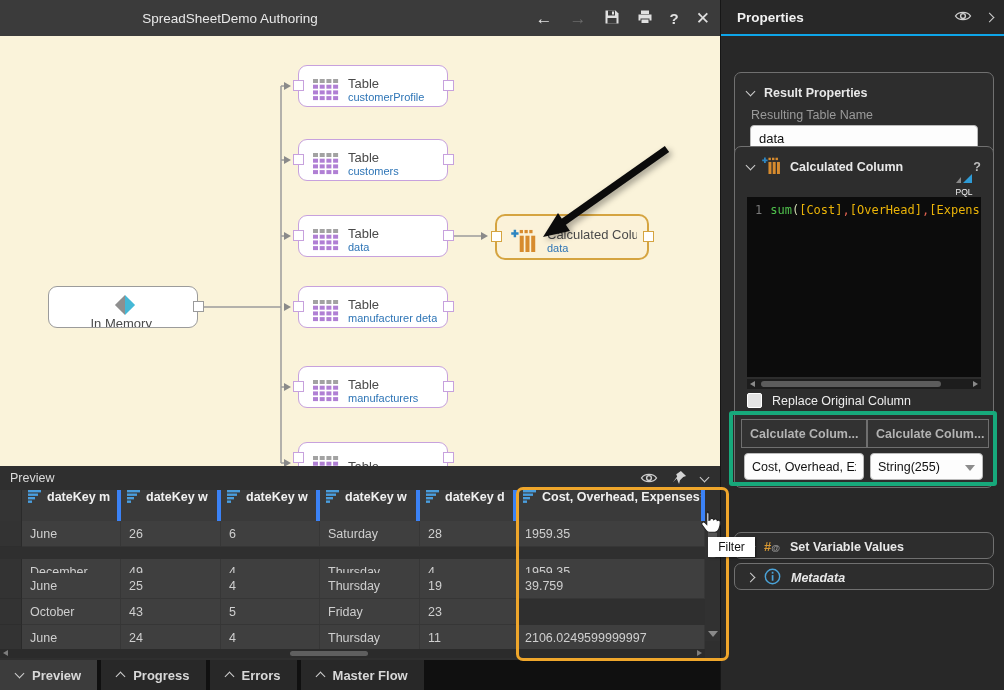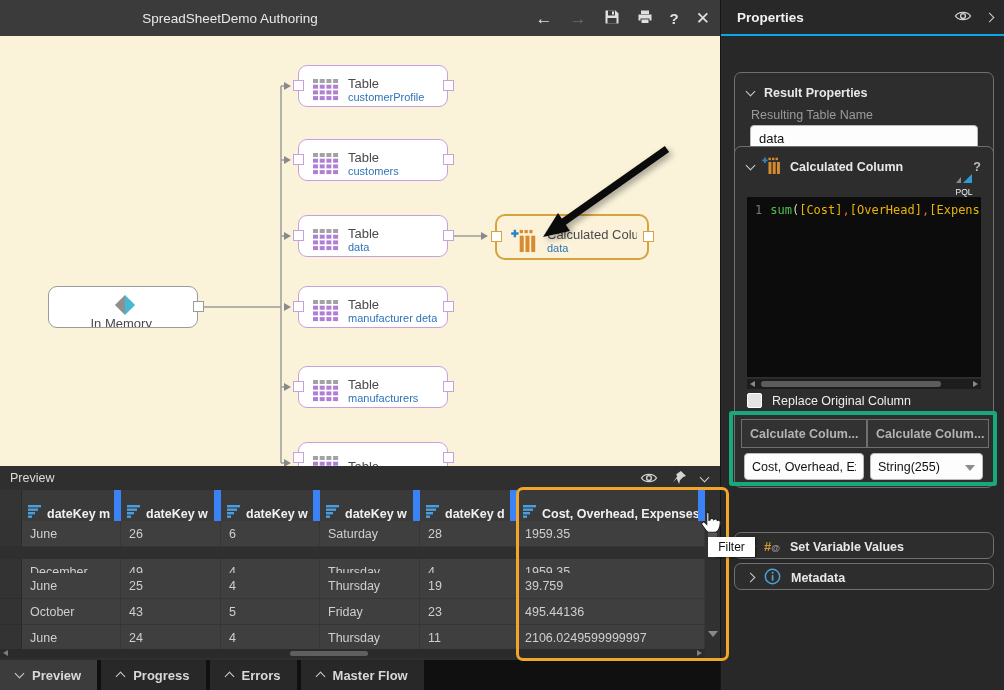--- a/index.html
+++ b/index.html
@@ -30,21 +30,21 @@
   .redacted { display:flex; gap:4px; margin-top:2px; }
   .redacted span { display:inline-block; height:8px; border-radius:2px; background:#d9d9d9; filter:blur(1.5px); }
   .node-icon { flex:0 0 auto; display:inline-flex; }
 
   
   .preview { position:absolute; left:0; top:466px; width:720px; height:194px; background:#2f2f2f; }
   .pv-head { position:absolute; left:0; top:0; width:720px; height:24px; display:flex; align-items:center; padding:0 10px; color:#dcdcdc; font-size:12.5px; }
   .pv-icons { position:absolute; right:12px; top:4px; display:flex; gap:14px; align-items:center; }
   .pv-table { position:absolute; left:0; top:24px; width:720px; height:135px; }
   .pv-hrow { position:absolute; left:0; top:0; height:31px; width:720px; }
-  .pv-hcell { position:absolute; top:0; height:31px; background:#3a3a3a; border-right:7px solid #3b82f6; color:#f0f0f0; font-size:12.5px; font-weight:bold; display:flex; align-items:flex-end; padding:0 6px; white-space:nowrap; overflow:hidden; }
+  .pv-hcell { position:absolute; top:0; height:31px; background:#3a3a3a; border-right:4px solid #3b82f6; color:#f0f0f0; font-size:12.5px; font-weight:bold; display:flex; align-items:flex-start; padding:0 6px; white-space:nowrap; overflow:hidden; }
   .pv-gutter { position:absolute; left:0; width:22px; background:#343434; border-right:1px solid #2a2a2a; }
   .pv-row { position:absolute; left:0; width:705px; height:26px; }
   .pv-row .cell { position:absolute; top:0; height:26px; color:#cfcfcf; font-size:12.5px; display:flex; align-items:center; padding:0 8px; background:#3f3f3f; border-right:1px solid #373737; border-bottom:1px solid #363636; white-space:nowrap; overflow:hidden; }
   .pv-row .gcell { position:absolute; left:0; top:0; width:22px; height:26px; background:#333333; border-right:1px solid #2a2a2a; border-bottom:1px solid #2e2e2e; }
   .hdr-icon { margin-right:5px; flex:0 0 auto; }
   .sorticons { margin-left:auto; display:flex; align-items:center; gap:4px; }
   .vscroll { position:absolute; left:705px; top:31px; width:15px; height:120px; background:#313131; }
   .vscroll .thumb { position:absolute; left:3px; top:3px; width:9px; height:34px; background:#565656; border-radius:4px; }
   .vscroll .varrow { position:absolute; left:3px; bottom:4px; width:0; height:0; border-left:5px solid transparent; border-right:5px solid transparent; border-top:6px solid #8a8a8a; }
   .hscroll { position:absolute; left:0; top:159px; width:705px; height:9px; background:#2b2b2b; }
@@ -438,21 +438,20 @@
         <div class="cell" style="left:420px; width:97px;">19</div>
         <div class="cell" style="left:517px; width:188px;">39.759</div>
       </div>
       <div class="pv-row" style="top:109px;">
         <div class="gcell"></div>
         <div class="cell" style="left:22px; width:99px;">October</div>
         <div class="cell" style="left:121px; width:100px;">43</div>
         <div class="cell" style="left:221px; width:99px;">5</div>
         <div class="cell" style="left:320px; width:100px;">Friday</div>
         <div class="cell" style="left:420px; width:97px;">23</div>
-        <div class="cell" style="left:517px; width:188px;">495.44136</div>
       </div>
       <div class="pv-row" style="top:135px;">
         <div class="gcell"></div>
         <div class="cell" style="left:22px; width:99px;">June</div>
         <div class="cell" style="left:121px; width:100px;">24</div>
         <div class="cell" style="left:221px; width:99px;">4</div>
         <div class="cell" style="left:320px; width:100px;">Thursday</div>
         <div class="cell" style="left:420px; width:97px;">11</div>
         <div class="cell" style="left:517px; width:188px;">2106.0249599999997</div>
       </div>
@@ -550,21 +549,21 @@
     </div>
 
     <div class="sect" style="top:532px; height:27px;">
       <div class="sect-row" style="gap:10px;">
         <span class="chev right"></span>
         <span style="font-size:13px; font-weight:bold; color:#d79833;">#<span style="font-size:9px; color:#9a9a9a;">@</span></span>
         <span>Set Variable Values</span>
       </div>
     </div>
     <div class="sect" style="top:563px; height:27px;">
-      <div class="sect-row" style="gap:10px;">
+      <div class="sect-row" style="gap:10px;font-style:italic;">
         <span class="chev right"></span>
         <span><svg width="17" height="17">
               <use href="#ic-info"></use>
             </svg></span>
         <span>Metadata</span>
       </div>
     </div>
   </div>
 
   <div class="ann-green"></div>

